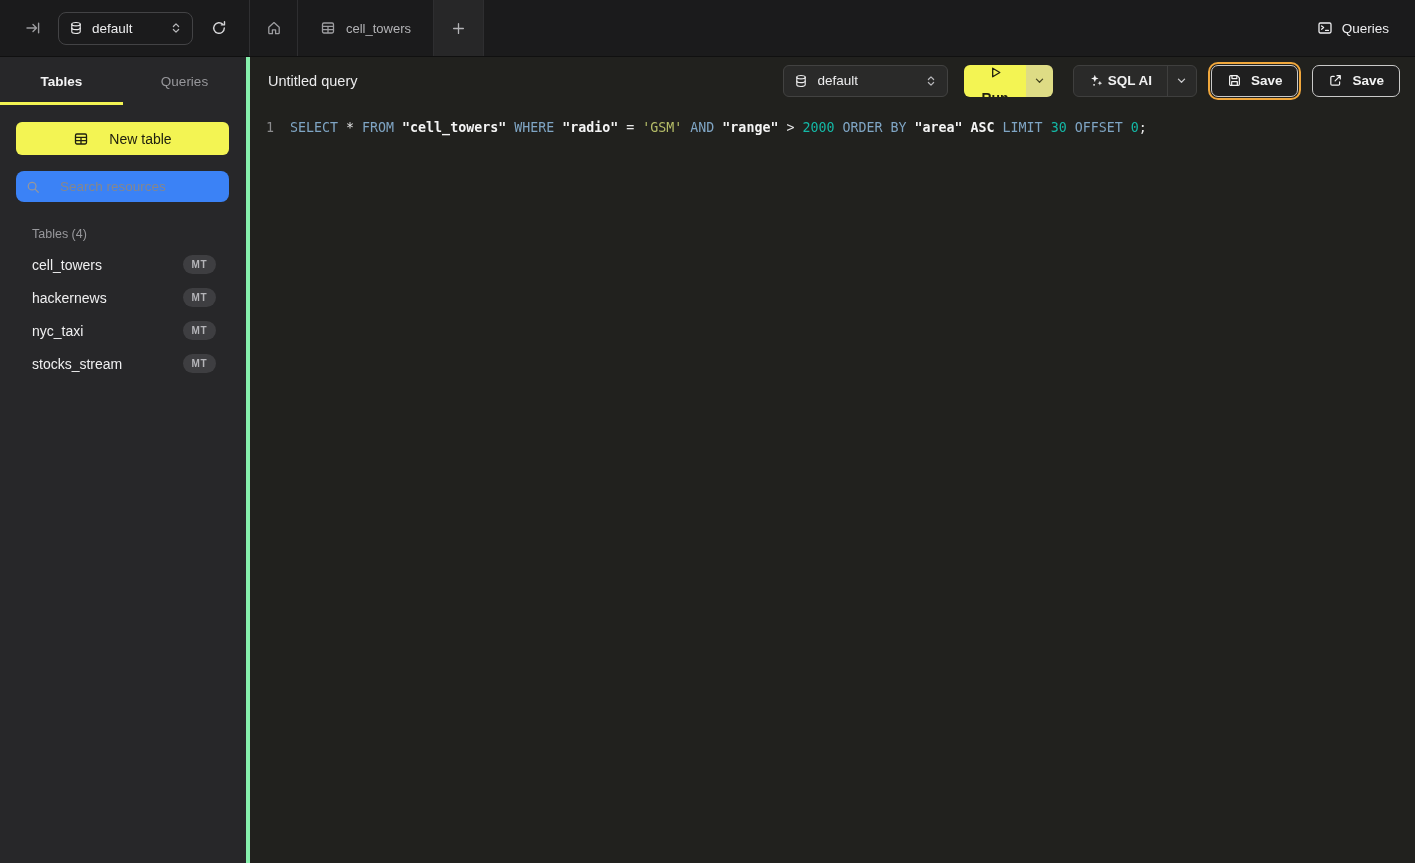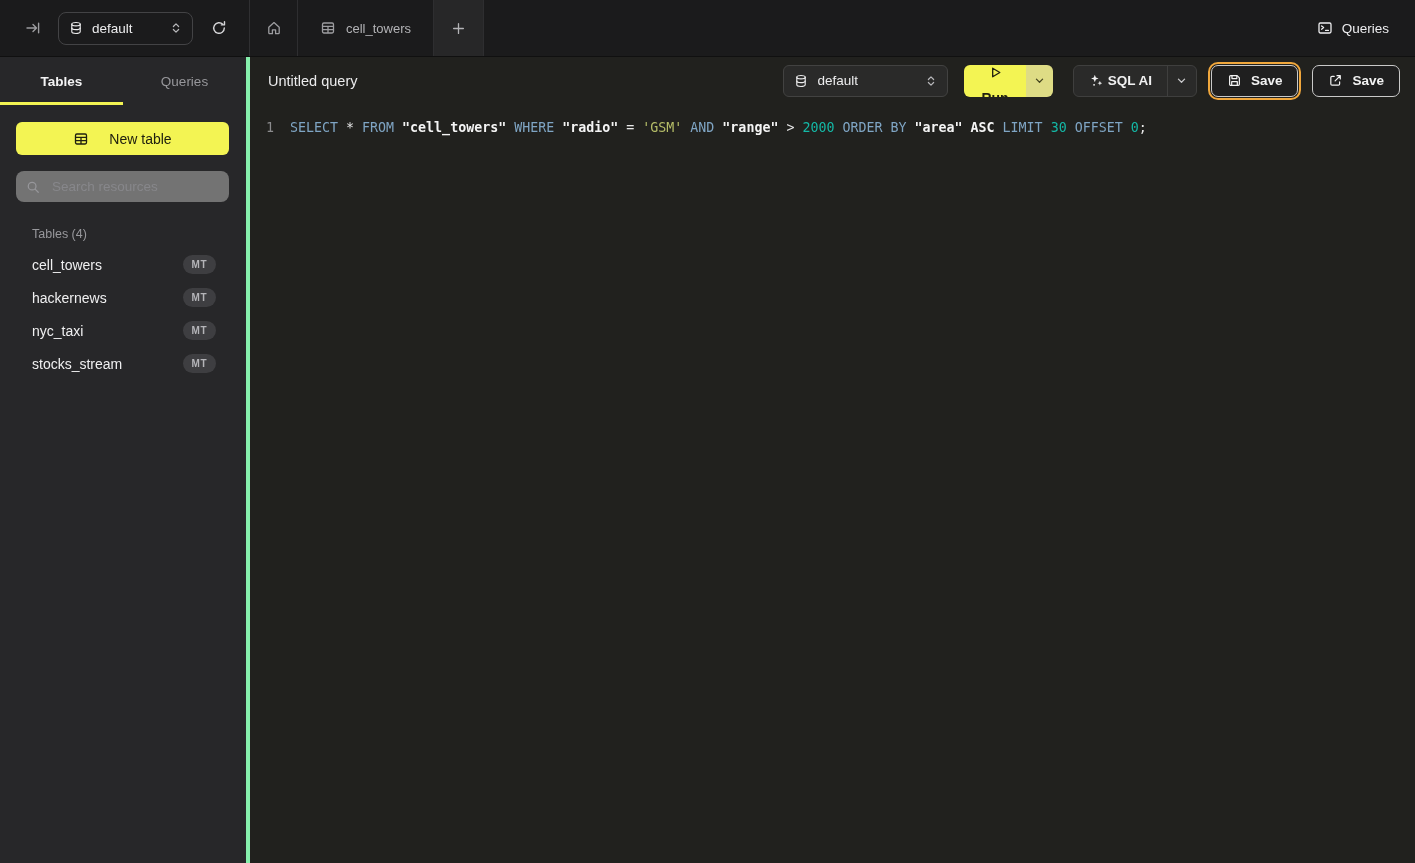--- a/index.html
+++ b/index.html
@@ -36,22 +36,22 @@
   .sidebar { position:absolute; top:57px; left:0; width:250px; bottom:0;
              background:#272729; border-right:4px solid #86efac; }
   .sidebar-tabs { height:48px; display:flex; }
   .s-tab { flex:1; display:flex; align-items:center; justify-content:center;
            font-size:13.5px; color:#97979b; position:relative; cursor:pointer; }
   .s-tab-active { color:#f3f3f4; font-weight:600; }
   .s-underline { position:absolute; left:0; right:0; bottom:0; height:3px; }
   .new-table { margin:17px 17px 0 16px; height:33px; border-radius:6px;
                color:#20200f; display:flex; align-items:center; justify-content:center;
                gap:20px; font-size:14px; font-weight:500; cursor:pointer; }
-  .search { margin:16px 17px 0 16px; height:31px; border-radius:8px; background:#737373;
-            display:flex; align-items:center; gap:12px; padding:0 10px; }
+  .search { margin:16px 17px 0 16px; height:31px; border-radius:8px; background:#3b82f6;
+            display:flex; align-items:center; gap:20px; padding:0 10px; }
   .search .s-icon { color:#97979b; display:flex; }
   .search input { flex:1; background:transparent; border:none; outline:none;
                   color:#e8e8e9; font-size:13.5px; font-family:"Liberation Sans",sans-serif; }
   .search input::placeholder { color:#87878b; }
   .section-label { margin:25px 16px 7px 32px; font-size:12.5px; color:#98989c; }
   .table-row { height:33px; display:flex; align-items:center; justify-content:space-between;
                padding:0 30px 0 32px; cursor:pointer; }
   .table-name { color:#f0f0f1; font-size:14px; }
   .badge { background:#3e3e41; color:#b4b4b8; font-size:10px; font-weight:700;
            letter-spacing:.5px; padding:4px 9px; border-radius:10px; }

